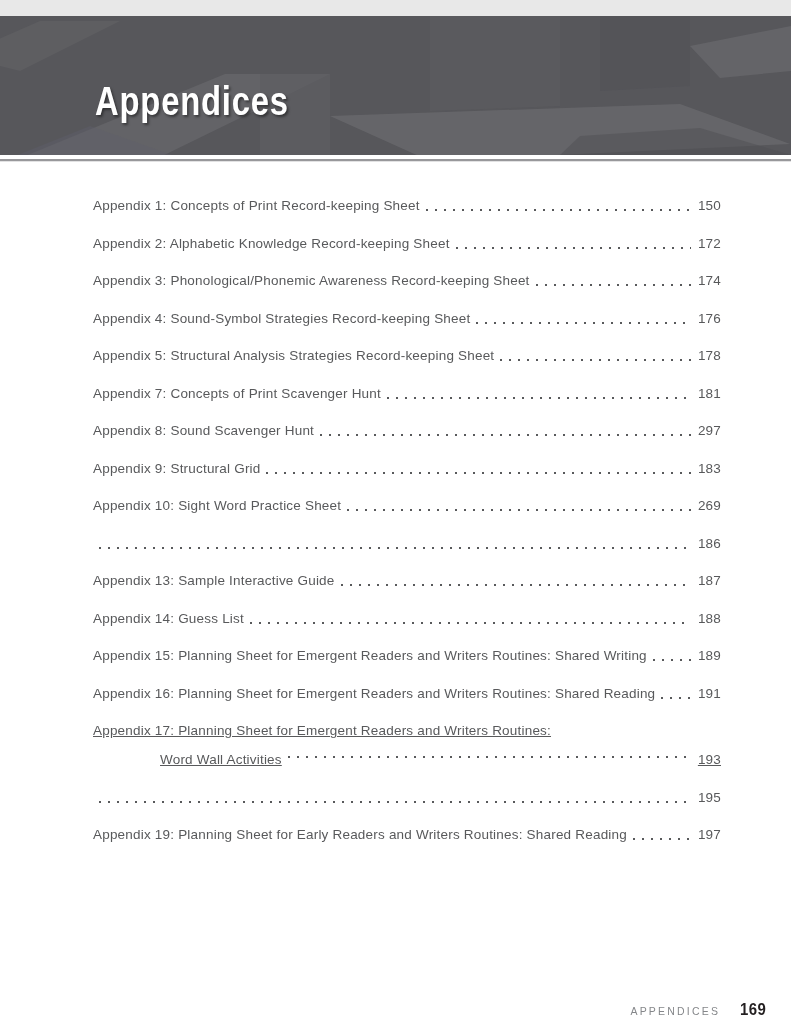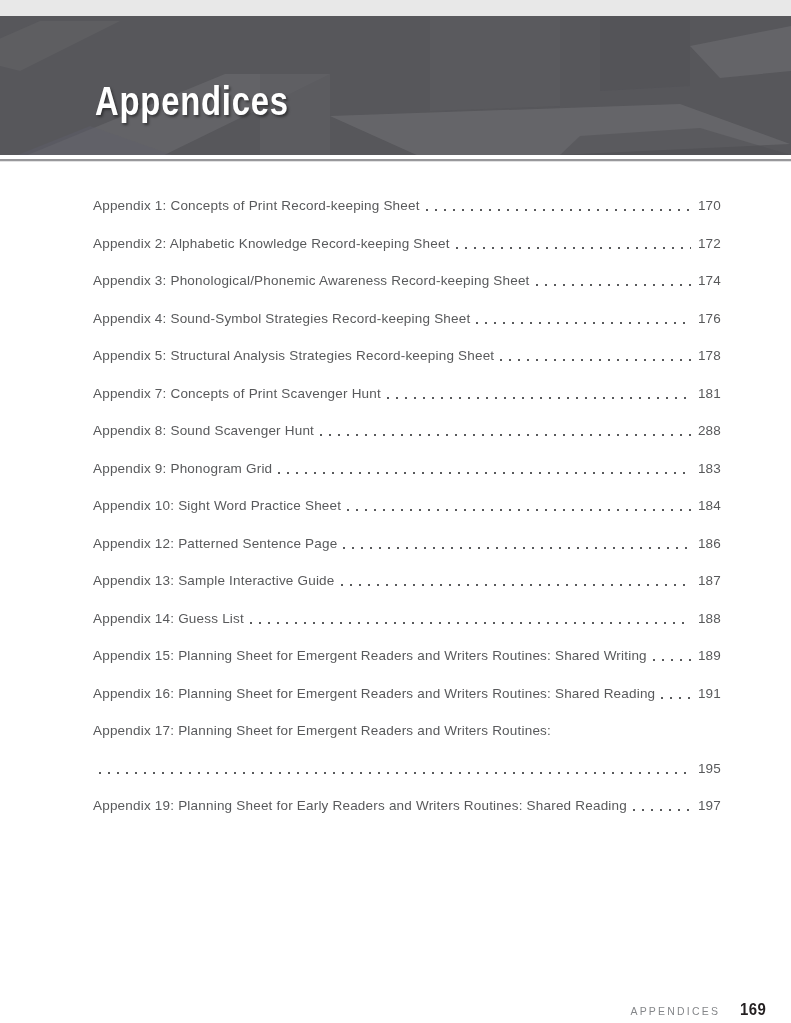--- a/index.html
+++ b/index.html
@@ -45,21 +45,21 @@
     color:#58595b;
     font-size:13.5px;
     letter-spacing:.2px;
     line-height:22px;
   }
   .toc-entry{
     display:flex;
     align-items:center;
     margin-bottom:15.5px;
   }
-  .toc-entry.two-line{display:block;}
+  .toc-entry.two-line{display:block;text-decoration:underline;}
   .toc-entry .line2{display:flex;align-items:baseline;}
   .entry-label{white-space:nowrap;}
   .entry-label.indent{margin-left:67px;}
   .leader{
     flex:1 1 auto;
     position:relative;
     height:22px;
     min-width:20px;
   }
   .leader::after{
@@ -117,21 +117,21 @@
     <h1 class="banner-title">Appendices</h1>
   </div>
 
   <div class="banner-rule"></div>
 
   <div class="toc">
 
     <div class="toc-entry">
       <span class="entry-label">Appendix 1: Concepts of Print Record-keeping Sheet</span>
       <span class="leader"></span>
-      <span class="entry-page">170</span>
+      <span class="entry-page">150</span>
     </div>
 
     <div class="toc-entry">
       <span class="entry-label">Appendix 2: Alphabetic Knowledge Record-keeping Sheet</span>
       <span class="leader"></span>
       <span class="entry-page">172</span>
     </div>
 
     <div class="toc-entry">
       <span class="entry-label">Appendix 3: Phonological/Phonemic Awareness Record-keeping Sheet</span>
@@ -154,38 +154,37 @@
 
     <div class="toc-entry">
       <span class="entry-label">Appendix 7: Concepts of Print Scavenger Hunt</span>
       <span class="leader"></span>
       <span class="entry-page">181</span>
     </div>
 
     <div class="toc-entry">
       <span class="entry-label">Appendix 8: Sound Scavenger Hunt</span>
       <span class="leader"></span>
-      <span class="entry-page">288</span>
-    </div>
-
-    <div class="toc-entry">
-      <span class="entry-label">Appendix 9: Phonogram Grid</span>
+      <span class="entry-page">297</span>
+    </div>
+
+    <div class="toc-entry">
+      <span class="entry-label">Appendix 9: Structural Grid</span>
       <span class="leader"></span>
       <span class="entry-page">183</span>
     </div>
 
     <div class="toc-entry">
       <span class="entry-label">Appendix 10: Sight Word Practice Sheet</span>
       <span class="leader"></span>
-      <span class="entry-page">184</span>
-    </div>
-
-
-    <div class="toc-entry">
-      <span class="entry-label">Appendix 12: Patterned Sentence Page</span>
+      <span class="entry-page">269</span>
+    </div>
+
+
+    <div class="toc-entry">
       <span class="leader"></span>
       <span class="entry-page">186</span>
     </div>
 
     <div class="toc-entry">
       <span class="entry-label">Appendix 13: Sample Interactive Guide</span>
       <span class="leader"></span>
       <span class="entry-page">187</span>
     </div>
 
@@ -204,20 +203,25 @@
     <div class="toc-entry">
       <span class="entry-label">Appendix 16: Planning Sheet for Emergent Readers and Writers Routines: Shared Reading</span>
       <span class="leader"></span>
       <span class="entry-page">191</span>
     </div>
 
     <div class="toc-entry two-line">
       <div class="line1">
         <span class="entry-label">Appendix 17: Planning Sheet for Emergent Readers and Writers Routines:</span>
       </div>
+      <div class="line2">
+        <span class="entry-label indent">Word Wall Activities</span>
+        <span class="leader"></span>
+        <span class="entry-page">193</span>
+      </div>
     </div>
 
     <div class="toc-entry">
       <span class="leader"></span>
       <span class="entry-page">195</span>
     </div>
 
     <div class="toc-entry">
       <span class="entry-label">Appendix 19: Planning Sheet for Early Readers and Writers Routines: Shared Reading</span>
       <span class="leader"></span>

